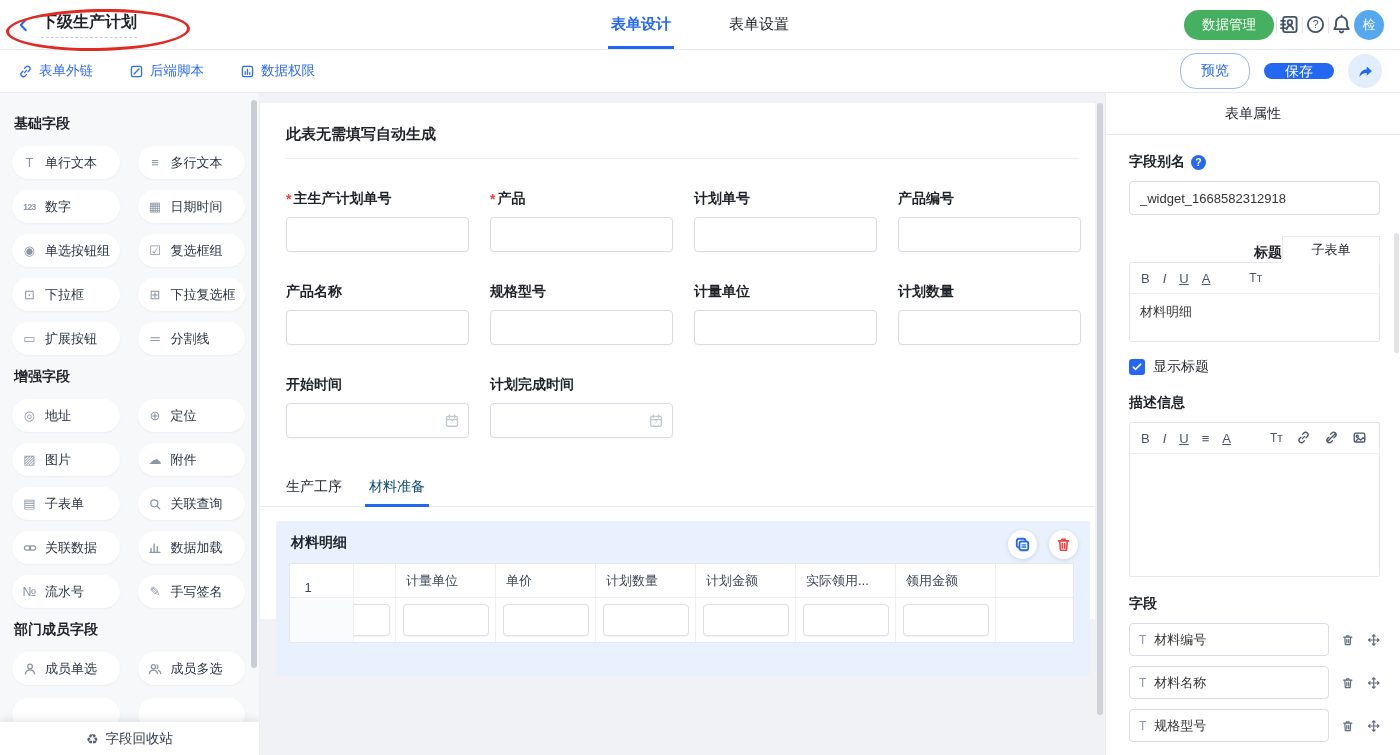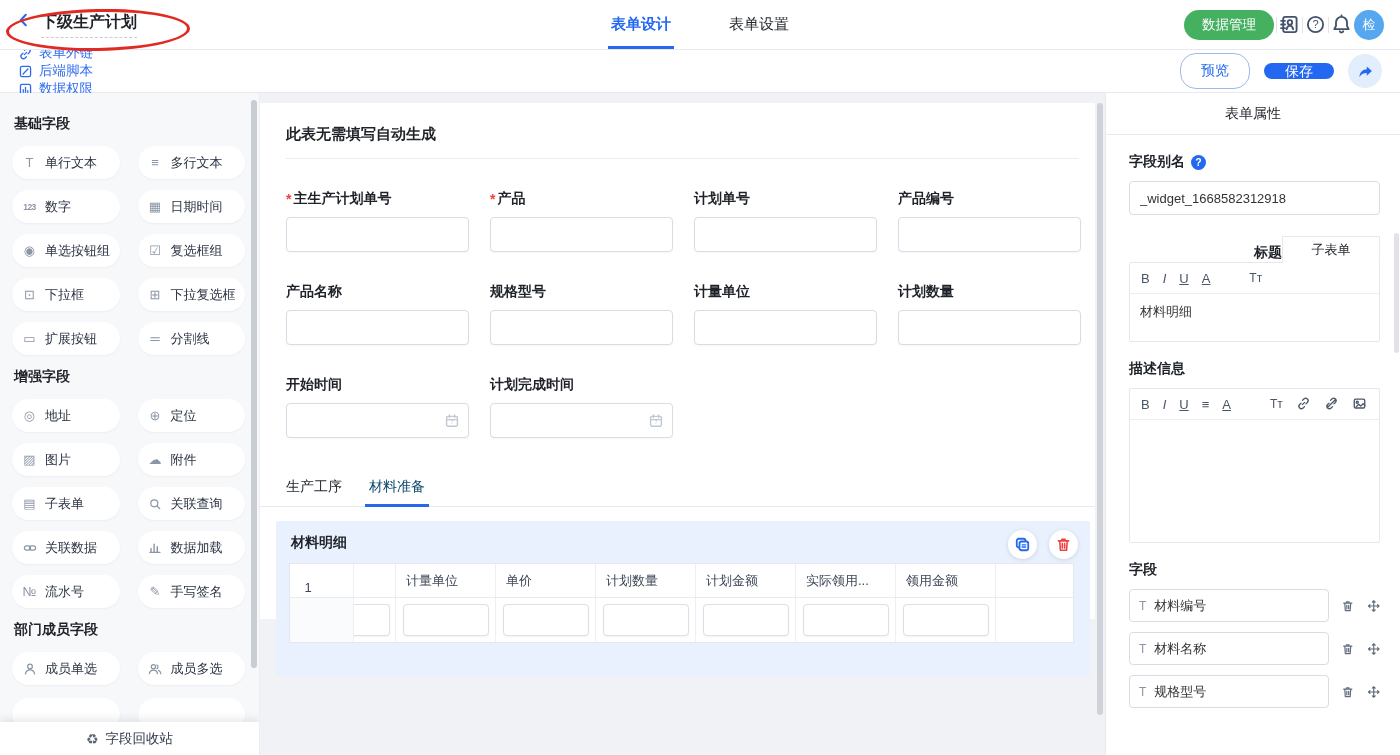--- a/index.html
+++ b/index.html
@@ -2,21 +2,21 @@
 <html><head>
 <meta charset="utf-8">
 <style>
   * { margin:0; padding:0; box-sizing:border-box; }
   html,body { width:1400px; height:755px; overflow:hidden; background:#fff;
     font-family:"Liberation Sans", sans-serif; color:#1f2329; }
 
   
   .header { height:50px; background:#fff; border-bottom:1px solid #e7e9ee;
     display:flex; align-items:center; padding:0 16px; position:relative; }
-  .back-area { display:flex; align-items:flex-start; gap:9px; position:relative; padding:2px 10px 2px 0; }
+  .back-area { display:flex; align-items:center; gap:9px; position:relative; padding:2px 10px 2px 0; }
   .back-ico { width:16px; height:16px; display:flex; }
   .hdr-title { font-size:16px; font-weight:bold; color:#1f2329;
     border-bottom:1px dashed #c8ccd4; padding-bottom:4px; }
   .red-ellipse { position:absolute; left:-10px; top:-1px; width:184px; height:42px;
     border:3px solid #e12a22; border-radius:50%; transform:rotate(-1deg); pointer-events:none; }
   .header-tabs { position:absolute; left:50%; transform:translateX(-50%);
     height:100%; display:flex; gap:58px; align-items:center; }
   .header-tab { font-size:15px; color:#1f2329; height:100%; display:flex; align-items:center;
     position:relative; cursor:pointer; }
   .header-tab.active { color:#2468f2; font-weight:bold; }
@@ -198,21 +198,21 @@
         <svg viewBox="0 0 16 16" width="100%" height="100%" fill="none" stroke="currentColor" stroke-width="1.4" stroke-linecap="round" stroke-linejoin="round">
           <path d="M8 1v1.2M8 2.2a4.2 4.2 0 0 0-4.2 4.2v2.8L2.5 11.5h11L12.2 9.2V6.4A4.2 4.2 0 0 0 8 2.2Z"></path>
           <path d="M6.7 13.2a1.4 1.4 0 0 0 2.6 0"></path>
         </svg>
       </span>
     <div class="avatar">检</div>
   </div>
 </div>
 
 <div class="toolbar">
-  <div style="display:flex;align-items:flex-start;flex-direction:column;">
+  <div style="display:flex;align-items:flex-start;">
 
   <span class="tool-link">
         <span class="tico">
           <svg viewBox="0 0 16 16" width="100%" height="100%" fill="none" stroke="currentColor" stroke-width="1.4" stroke-linecap="round" stroke-linejoin="round">
             <path d="M6.8 9.2l2.4-2.4M5.4 7.6 3.9 9.1a2.6 2.6 0 1 0 3.7 3.7l1.5-1.5M10.6 8.4l1.5-1.5a2.6 2.6 0 1 0-3.7-3.7L6.9 4.7"></path>
           </svg>
         </span>
         <span>表单外链</span>
       </span>
       <span class="tool-link">
@@ -588,20 +588,30 @@
 
       <span class="tb">B</span>
           <span class="tb i">I</span>
           <span class="tb u">U</span>
           <span class="tb a">A</span>
           <span class="tb tt">Tᴛ</span>
         </div>
       <div class="editor-content">材料明细</div>
     </div>
 
+    <div class="check-row">
+      <span class="checkbox">
+        <span style="width:12px;height:12px;display:flex;">
+            <svg viewBox="0 0 16 16" width="100%" height="100%" fill="none" stroke="currentColor" stroke-width="1.4" stroke-linecap="round" stroke-linejoin="round">
+              <path d="M3 8.2l3 3 7-7" stroke="#fff" stroke-width="2"></path>
+            </svg>
+          </span>
+      </span>
+      <span>显示标题</span>
+    </div>
 
     <div class="panel-label">描述信息</div>
     <div class="editor">
       <div class="editor-toolbar">
 
       <span class="tb">B</span>
           <span class="tb i">I</span>
           <span class="tb u">U</span>
           <span class="tb al">≡</span>
           <span class="tb a">A</span>

